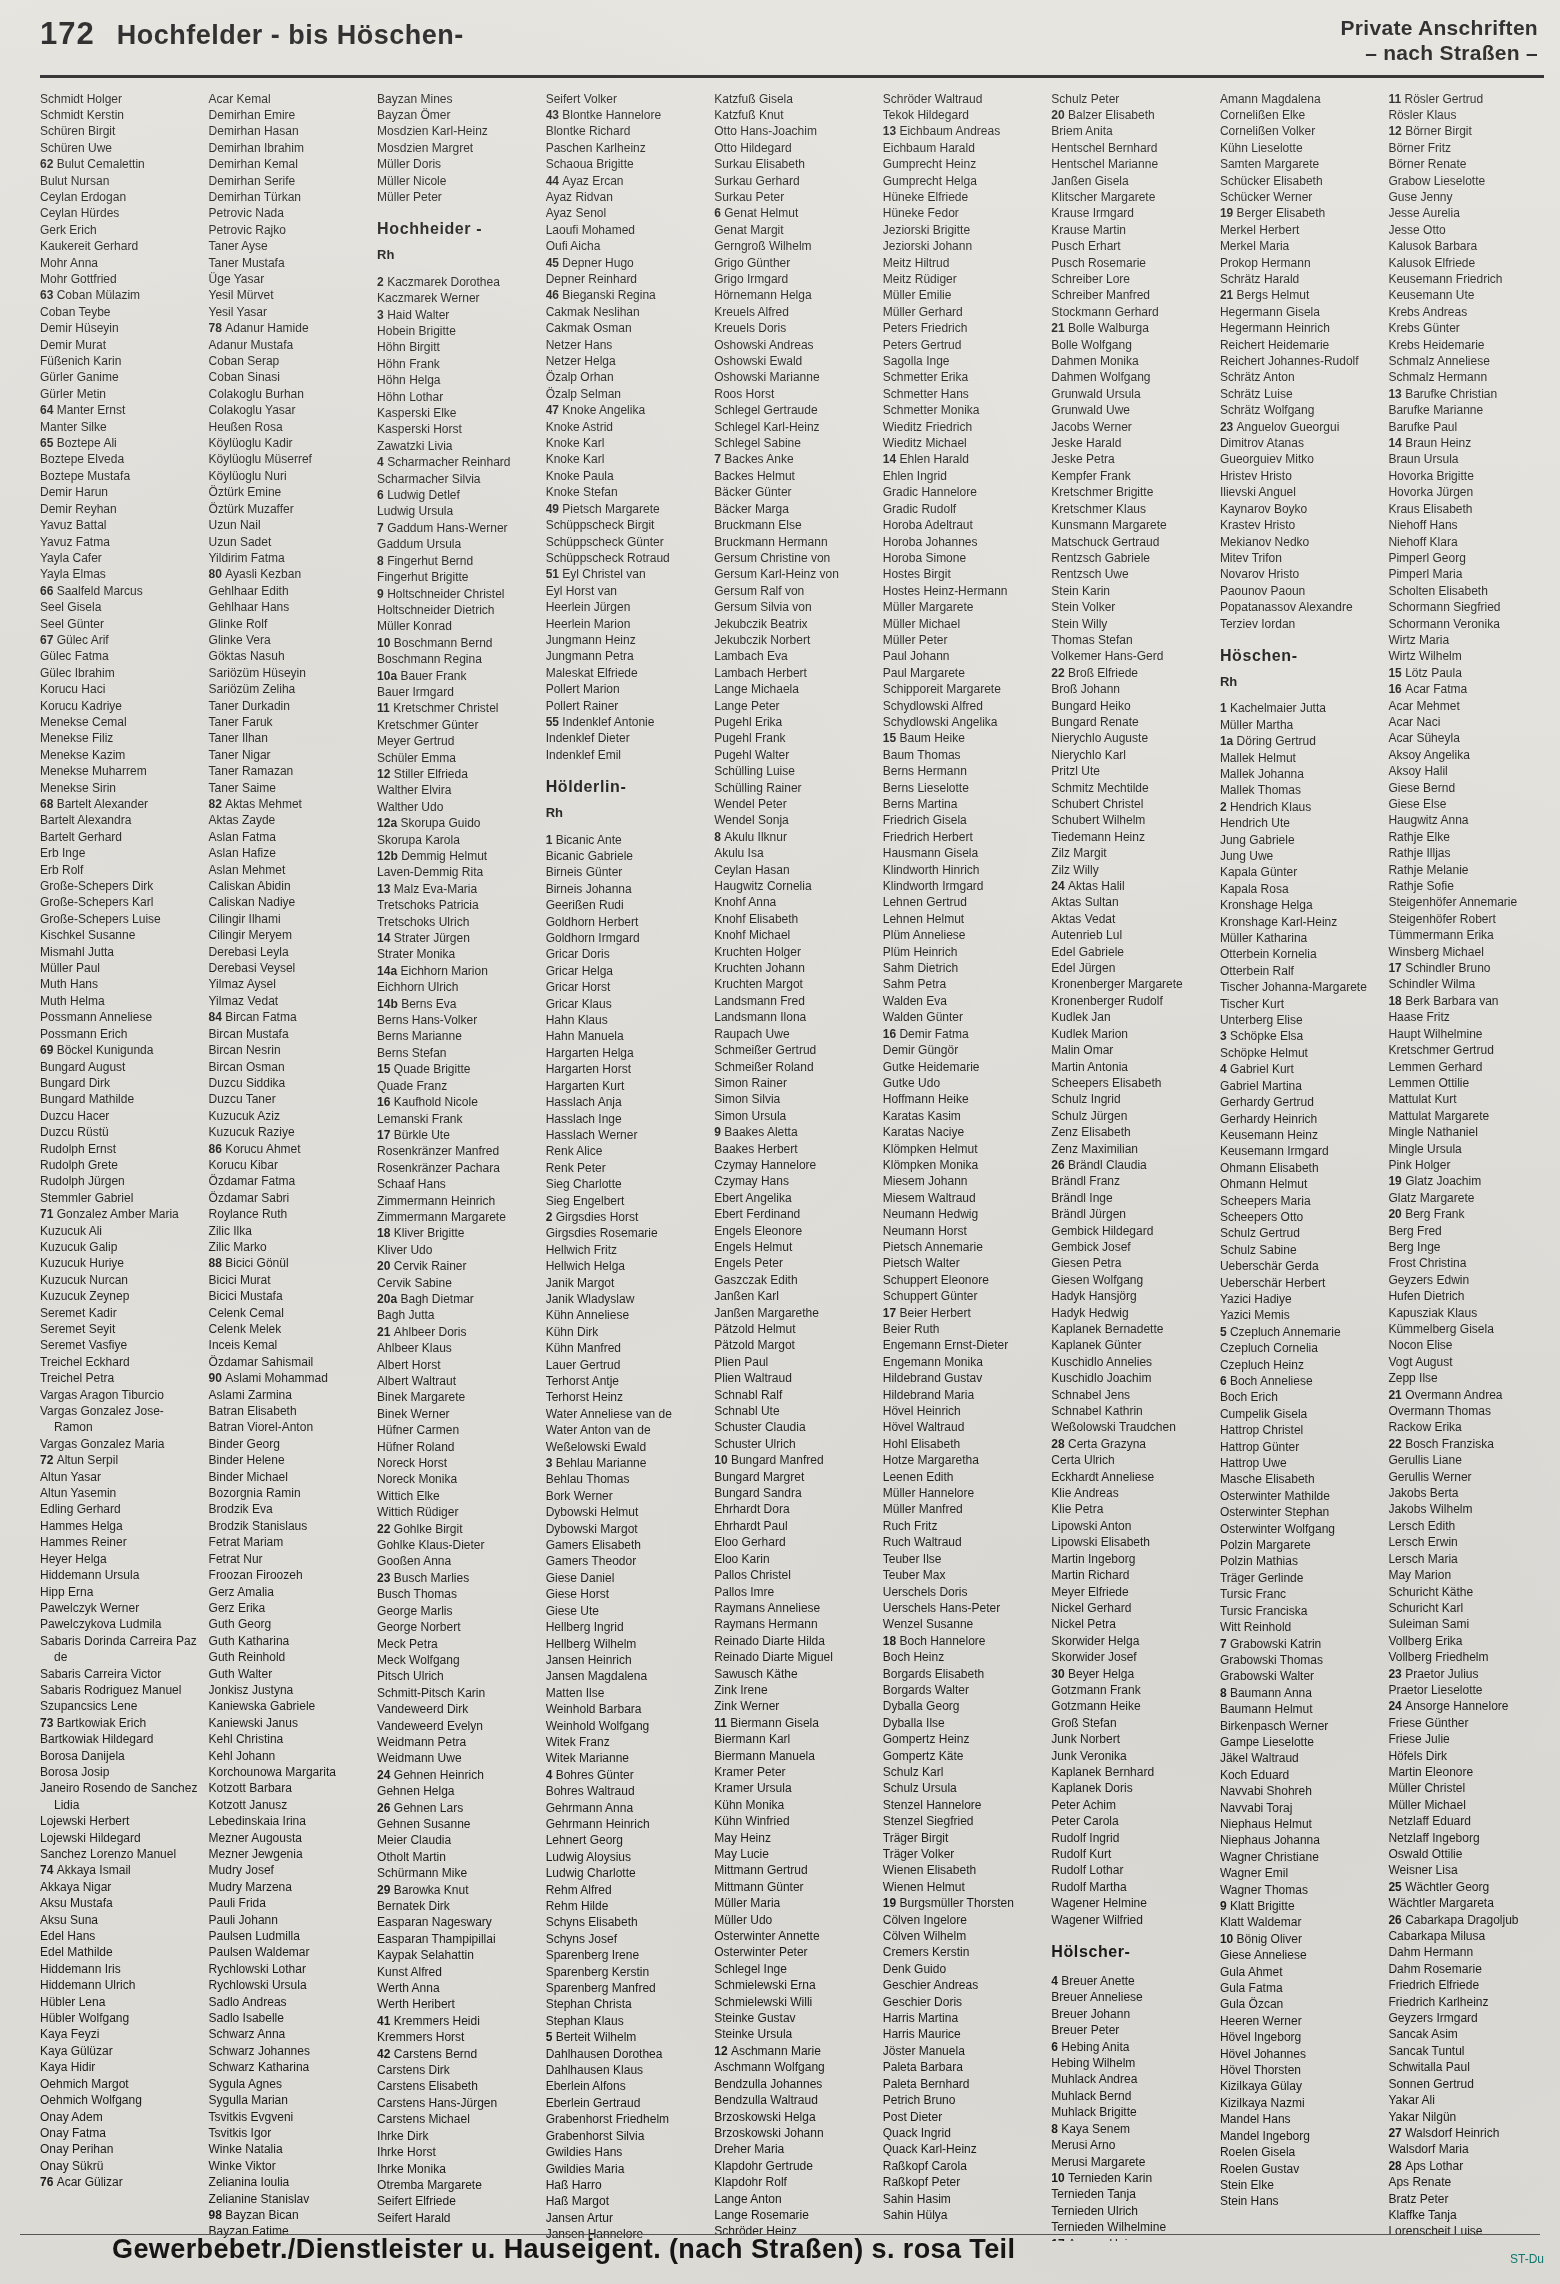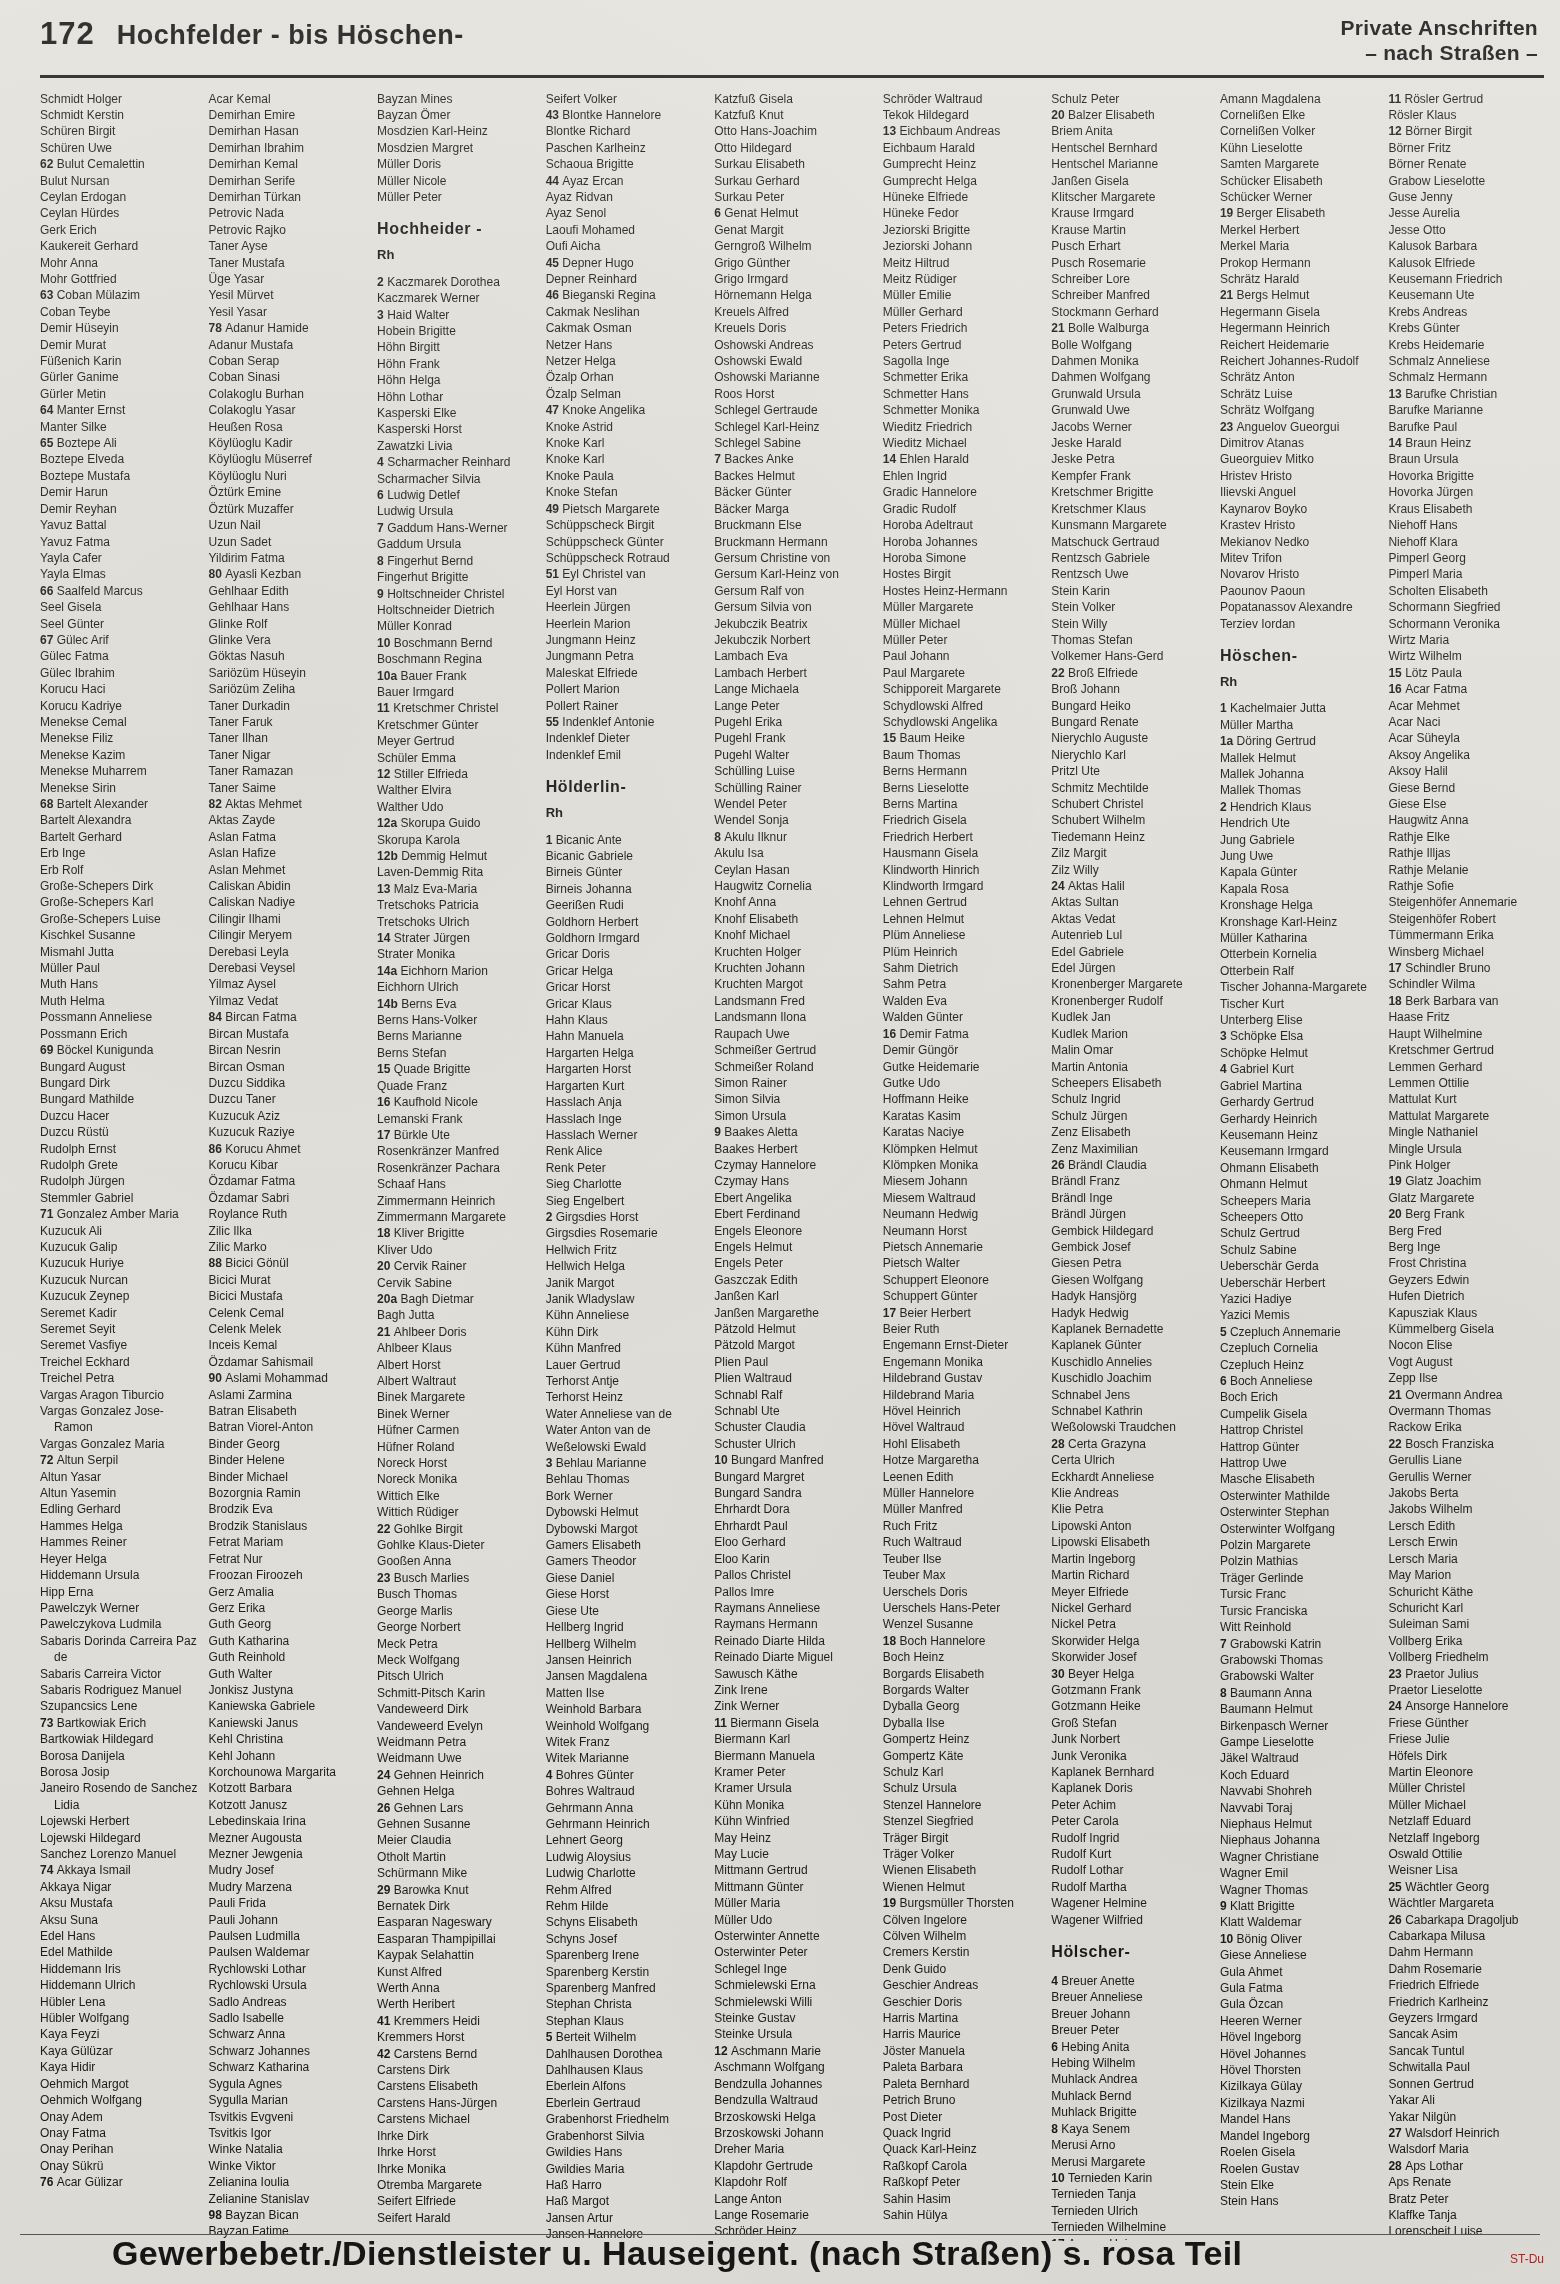--- a/index.html
+++ b/index.html
@@ -27,22 +27,22 @@
     font-size:12px;line-height:16.4px;
     height:2150px;overflow:hidden;
   }
   .entry{padding-left:14px;text-indent:-14px;white-space:normal;color:#191919;}
   .hno{font-weight:bold;}
   .street{font-weight:bold;font-size:16px;letter-spacing:0.6px;margin-top:15px;line-height:18px;}
   .street-sub{font-weight:bold;font-size:13px;margin:9px 0 10px;}
   .street.nosub{margin-bottom:12px;}
   .foot-rule{border:none;border-top:1.5px solid #555;position:absolute;left:20px;right:20px;top:2226px;}
   .page-footer{position:absolute;top:2234px;left:112px;right:90px;
-    font-size:34px;font-weight:bold;letter-spacing:0.4px;}
-  .footer-code{position:absolute;top:2252px;right:16px;font-size:12px;color:#b91c1c;}
+    font-size:27px;font-weight:bold;letter-spacing:0.4px;}
+  .footer-code{position:absolute;top:2252px;right:16px;font-size:12px;color:#0f766e;}
 </style>
 </head>
 <body>
 
 <div class="paper-noise"></div>
 
 <div class="page-header">
   <div class="header-left">
     <span class="page-num">172</span>
     <span class="page-title">Hochfelder - bis Höschen-</span>

